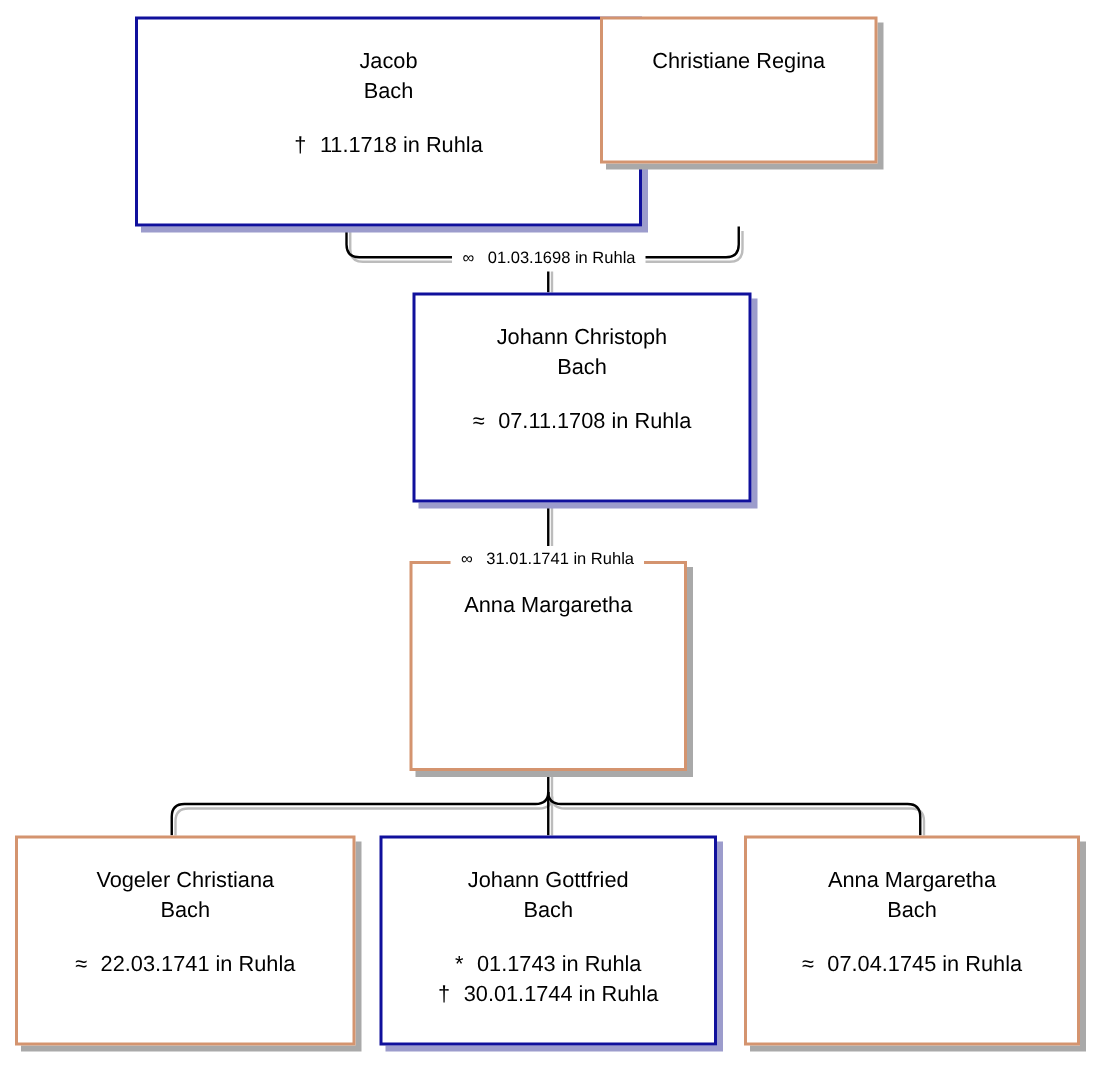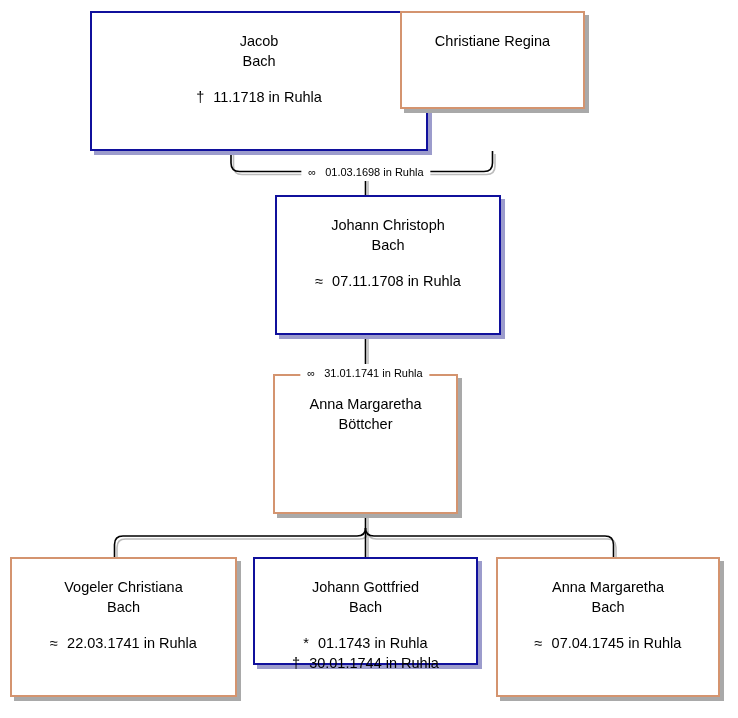--- a/index.html
+++ b/index.html
@@ -79,32 +79,31 @@
     <div class="event"><span class="sym">≈</span><span>07.11.1708 in Ruhla</span></div>
   </div>
 </div>
 
 <div class="marriage" style="left:365px;top:353px;margin-top:20px;">
   <span class="sym">∞</span><span>31.01.1741 in Ruhla</span>
 </div>
 
 <div class="person female" style="left:273px;top:374px;width:185px;height:140px;">
   <div class="given">Anna Margaretha</div>
-  <div class="surname">Böttcher</div>
 </div>
 
 <div class="person female" style="left:10px;top:557px;width:227px;height:140px;">
   <div class="given">Vogeler Christiana</div>
   <div class="surname">Bach</div>
   <div class="events">
     <div class="event"><span class="sym">≈</span><span>22.03.1741 in Ruhla</span></div>
   </div>
 </div>
 
-<div class="person male" style="left:253px;top:557px;width:225px;height:108px;">
+<div class="person male" style="left:253px;top:557px;width:225px;height:140px;">
   <div class="given">Johann Gottfried</div>
   <div class="surname">Bach</div>
   <div class="events">
     <div class="event"><span class="sym">*</span><span>01.1743 in Ruhla</span></div>
     <div class="event"><span class="sym">†</span><span>30.01.1744 in Ruhla</span></div>
   </div>
 </div>
 
 <div class="person female" style="left:496px;top:557px;width:224px;height:140px;">
   <div class="given">Anna Margaretha</div>

